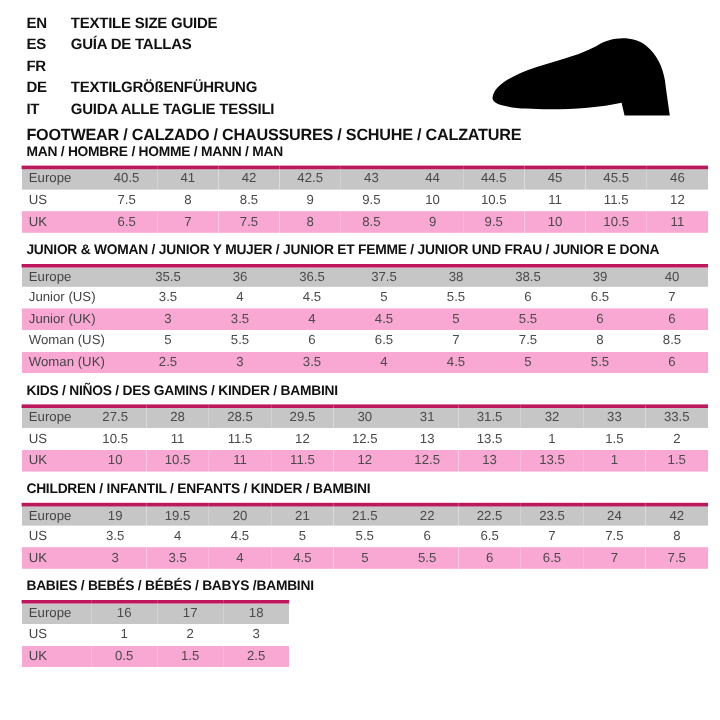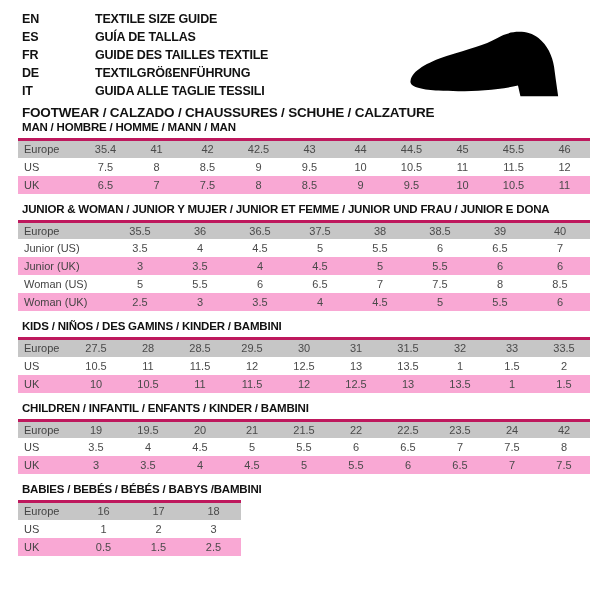--- a/index.html
+++ b/index.html
@@ -3,21 +3,21 @@
 <meta charset="utf-8">
 <style>
   * { margin:0; padding:0; box-sizing:border-box; }
   html,body { width:600px; height:600px; background:#ffffff; overflow:hidden; }
   body { font-family:"Liberation Sans", sans-serif; color:#111; position:relative; }
 
   .page { position:relative; width:600px; height:600px; padding-top:10px; }
 
   
   .lang-list { }
-  .lang-row { display:flex; line-height:18px; font-weight:bold; font-size:12.5px; letter-spacing:-0.2px;gap:36px; }
+  .lang-row { display:flex; line-height:18px; font-weight:bold; font-size:12.5px; letter-spacing:-0.2px; }
   .lang-code { width:37px; margin-left:22px; flex:none; }
   .lang-title { }
 
   
   .category-line { margin:5px 0 0 22px; font-weight:bold; font-size:13.5px; letter-spacing:-0.2px; }
 
   
   .shoe { position:absolute; top:20px; right:18px; width:192px; height:82px; }
   .shoe svg { width:100%; height:100%; display:block; }
 
@@ -48,21 +48,20 @@
       <div class="lang-row">
         <span class="lang-code">EN</span>
         <span class="lang-title">TEXTILE SIZE GUIDE</span>
       </div>
       <div class="lang-row">
         <span class="lang-code">ES</span>
         <span class="lang-title">GUÍA DE TALLAS</span>
       </div>
       <div class="lang-row">
         <span class="lang-code">FR</span>
-        <span class="lang-title">GUIDE DES TAILLES TEXTILE</span>
       </div>
       <div class="lang-row">
         <span class="lang-code">DE</span>
         <span class="lang-title">TEXTILGRÖßENFÜHRUNG</span>
       </div>
       <div class="lang-row">
         <span class="lang-code">IT</span>
         <span class="lang-title">GUIDA ALLE TAGLIE TESSILI</span>
       </div>
     </div>
@@ -85,21 +84,21 @@
     </svg>
   </div>
 
   <div class="tables" id="tables">
       <section class="tbl-section t0">
         <div class="tbl-title">MAN / HOMBRE / HOMME / MANN / MAN</div>
         <table>
           <tbody>
             <tr class="hdr">
               <td class="label">Europe</td>
-              <td>35.4</td>
+              <td>40.5</td>
               <td>41</td>
               <td>42</td>
               <td>42.5</td>
               <td>43</td>
               <td>44</td>
               <td>44.5</td>
               <td>45</td>
               <td>45.5</td>
               <td>46</td>
             </tr>

